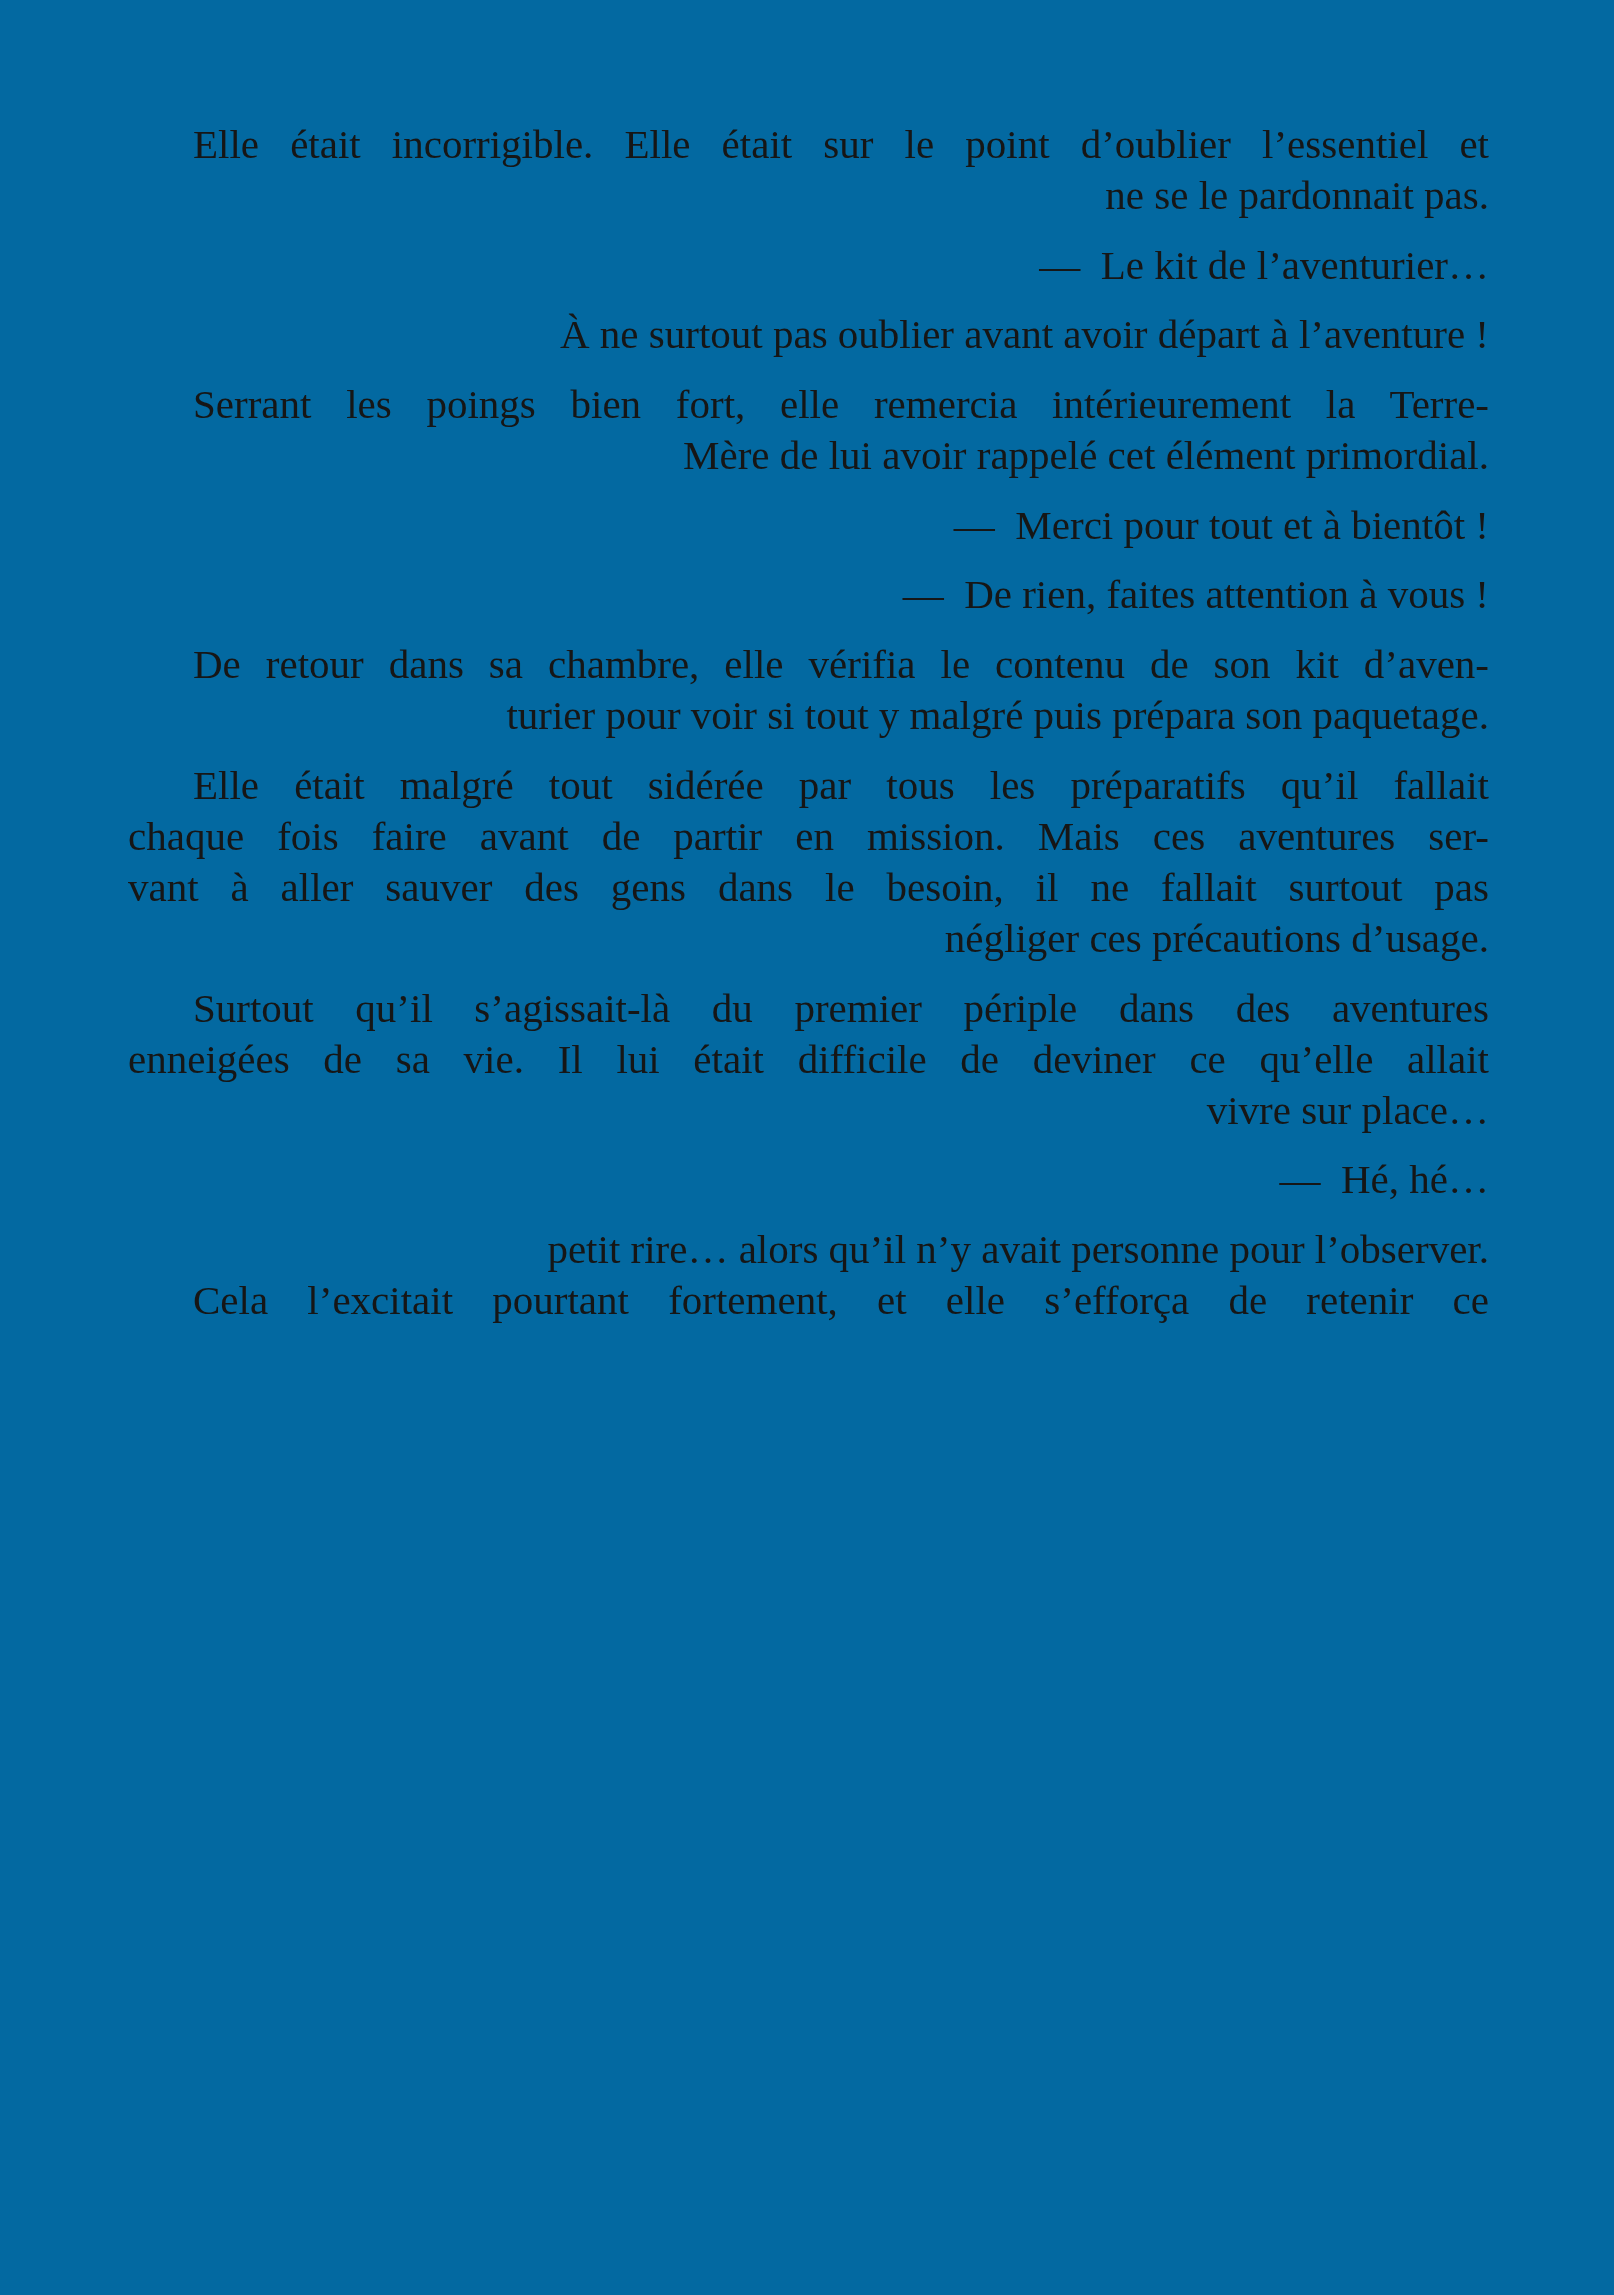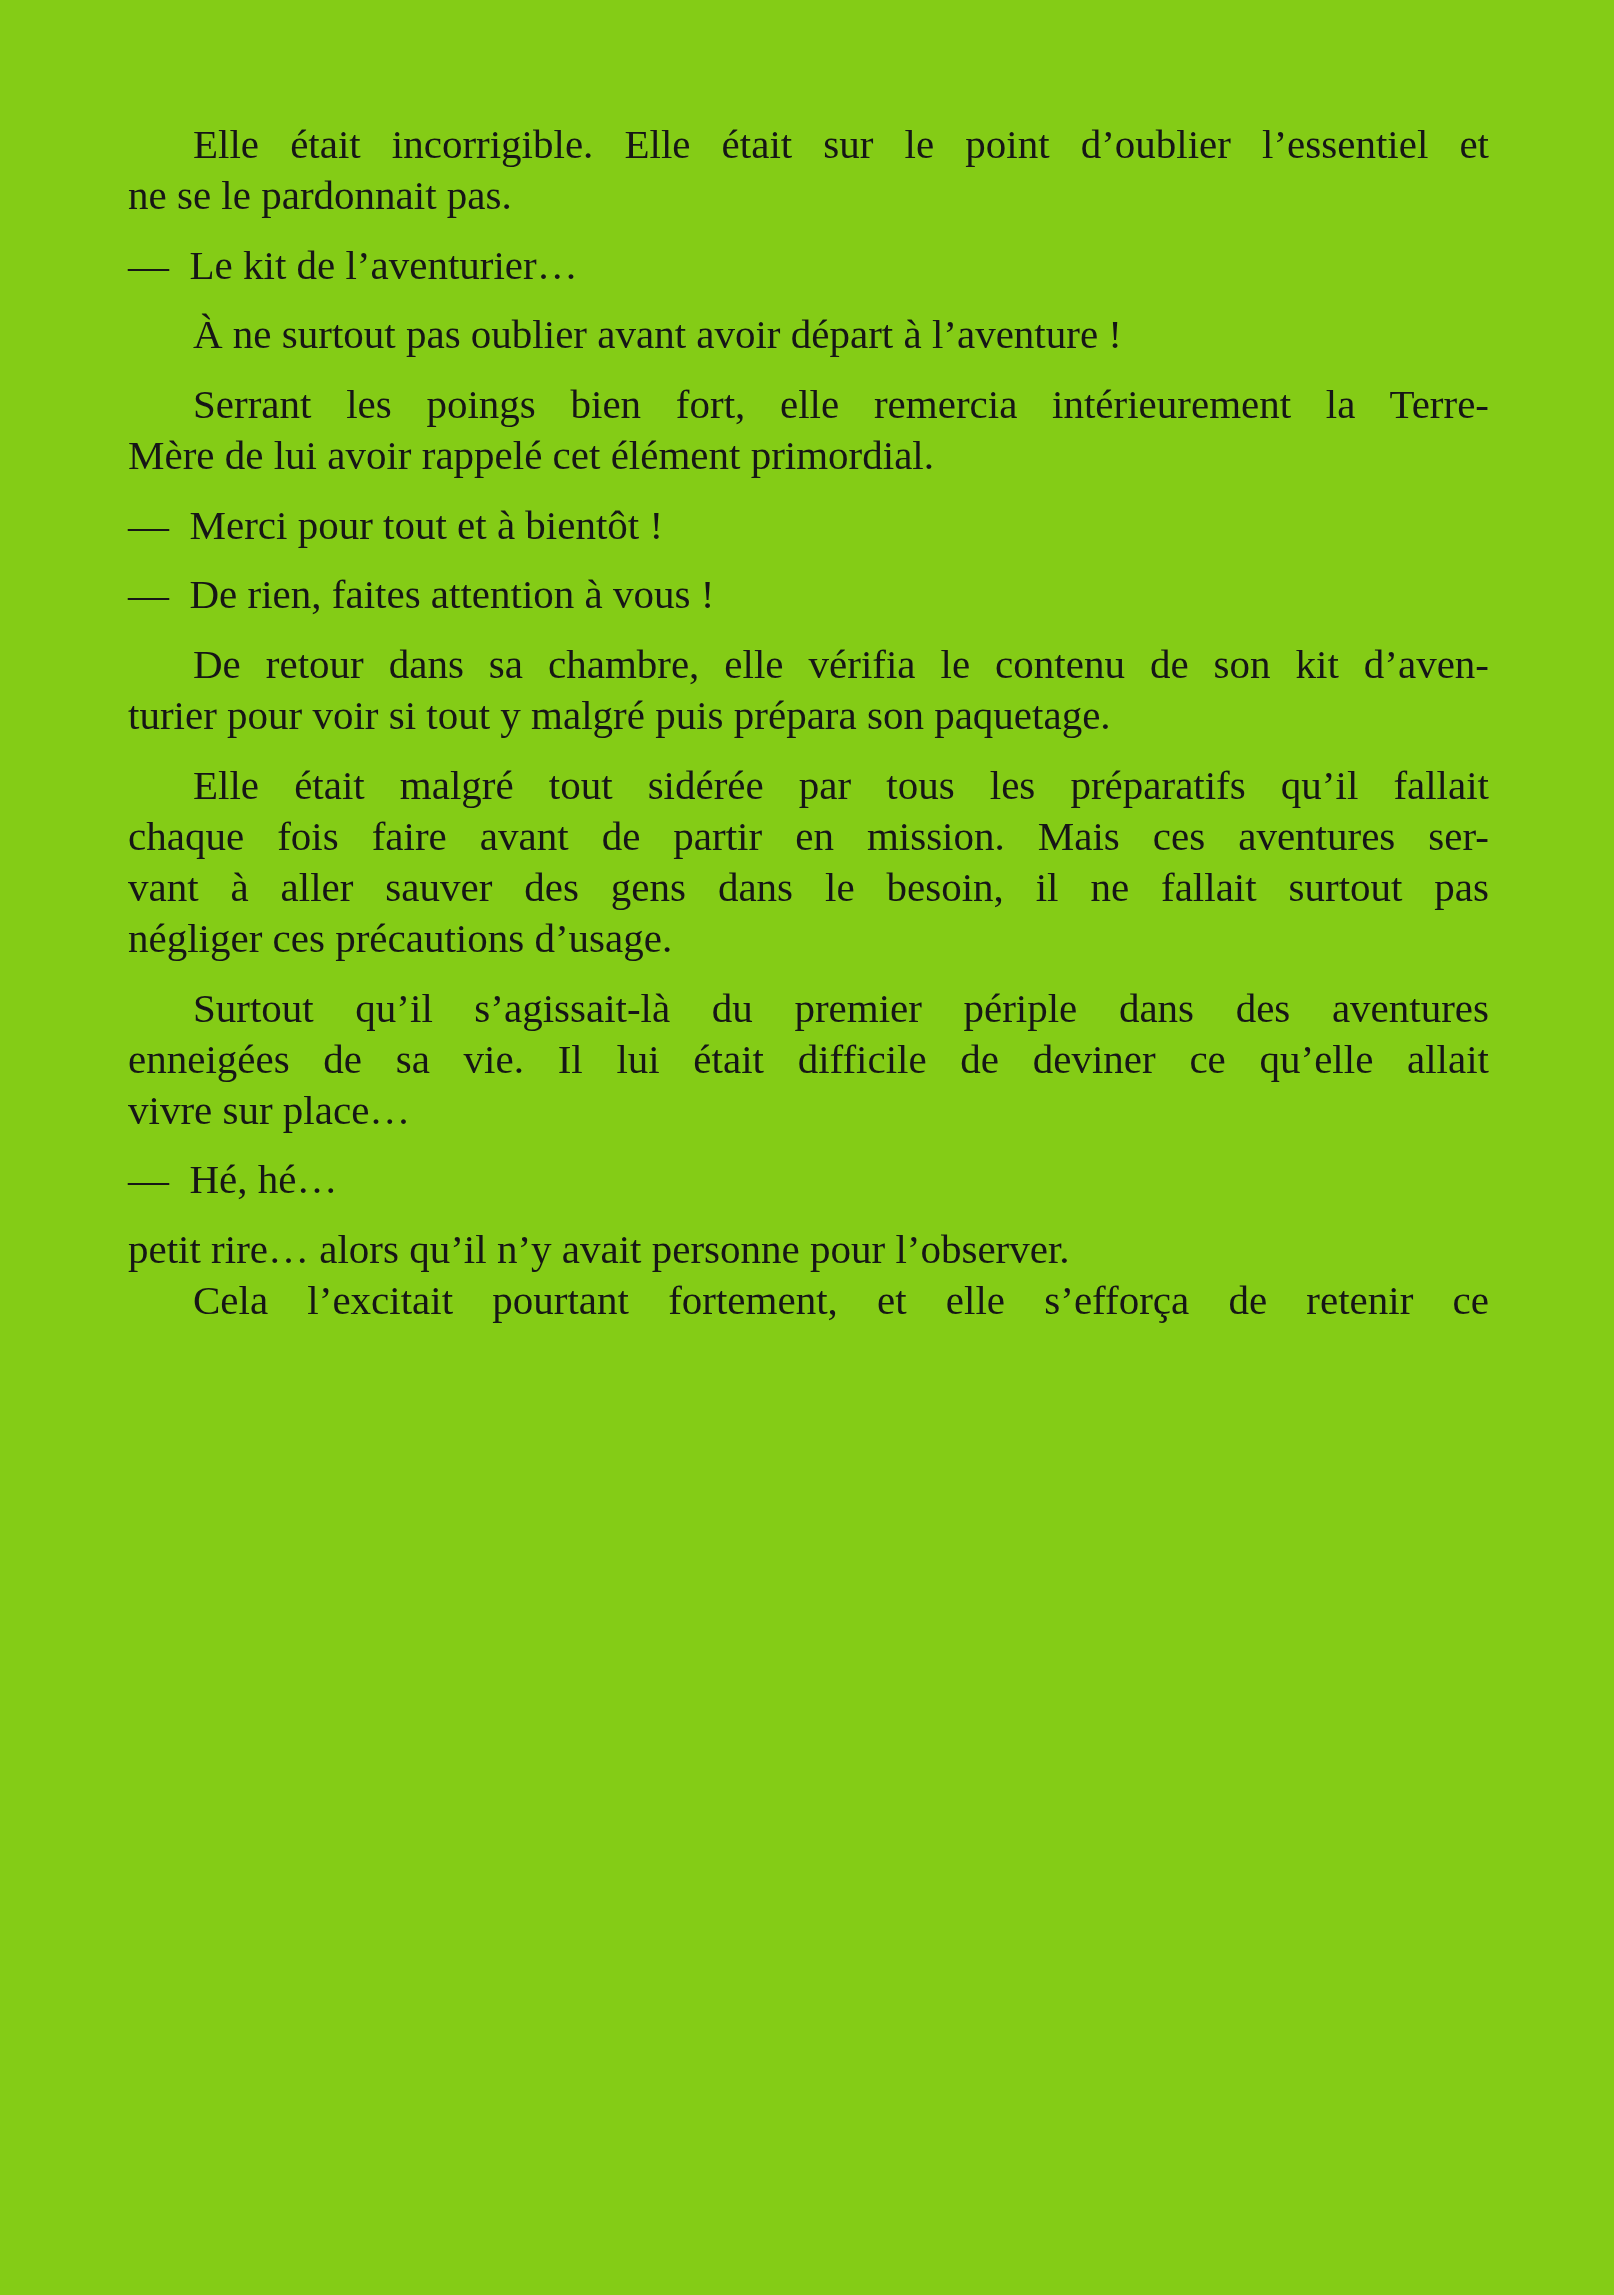--- a/index.html
+++ b/index.html
@@ -9,41 +9,41 @@
   }
   body {
     width: 1615px;
     height: 2295px;
     position: relative;
   }
   .page {
     box-sizing: border-box;
     width: 1615px;
     height: 2295px;
-    background: #84cc16;
+    background: #0369a1;
     padding: 119px 126px 0 128px;
     overflow: hidden;
   }
   .text-block {
     width: 1361px;
     font-family: "Liberation Serif", "DejaVu Serif", serif;
     font-size: 41px;
     line-height: 51px;
     color: #161616;
     font-kerning: normal;
   }
   .para {
     margin: 0 0 18.7px 0;
     padding: 0;
   }
   .para:last-child {
     margin-bottom: 0;
   }
   .line {
-    text-align: left;
+    text-align: right;
   }
   .line.just {
     text-align: justify;
     text-align-last: justify;
   }
   .line.ind {
     padding-left: 65px;
   }
   .emdash {
     margin-right: 0.5em;

